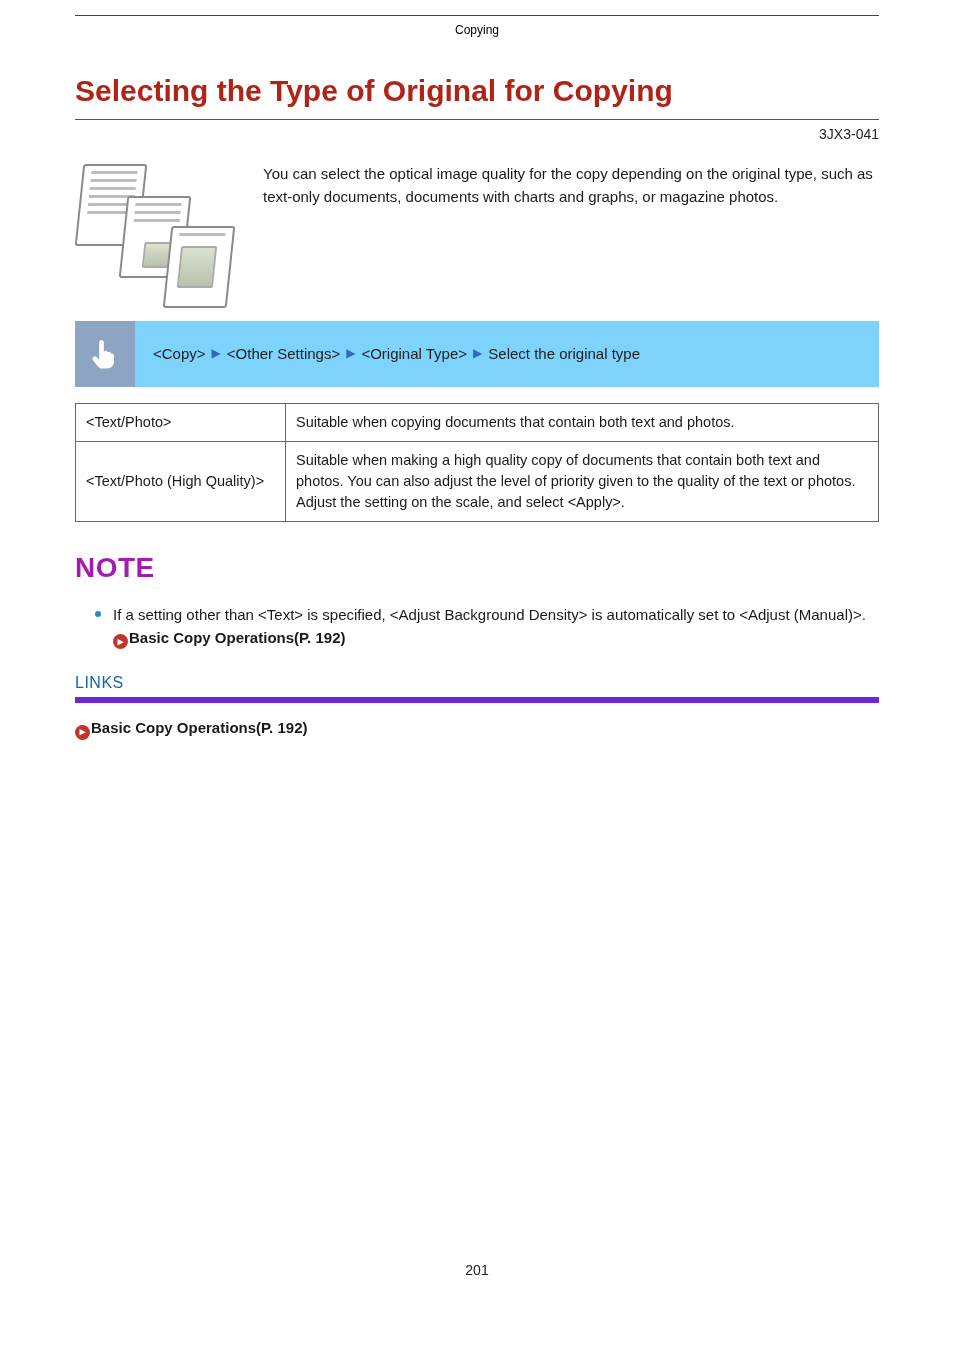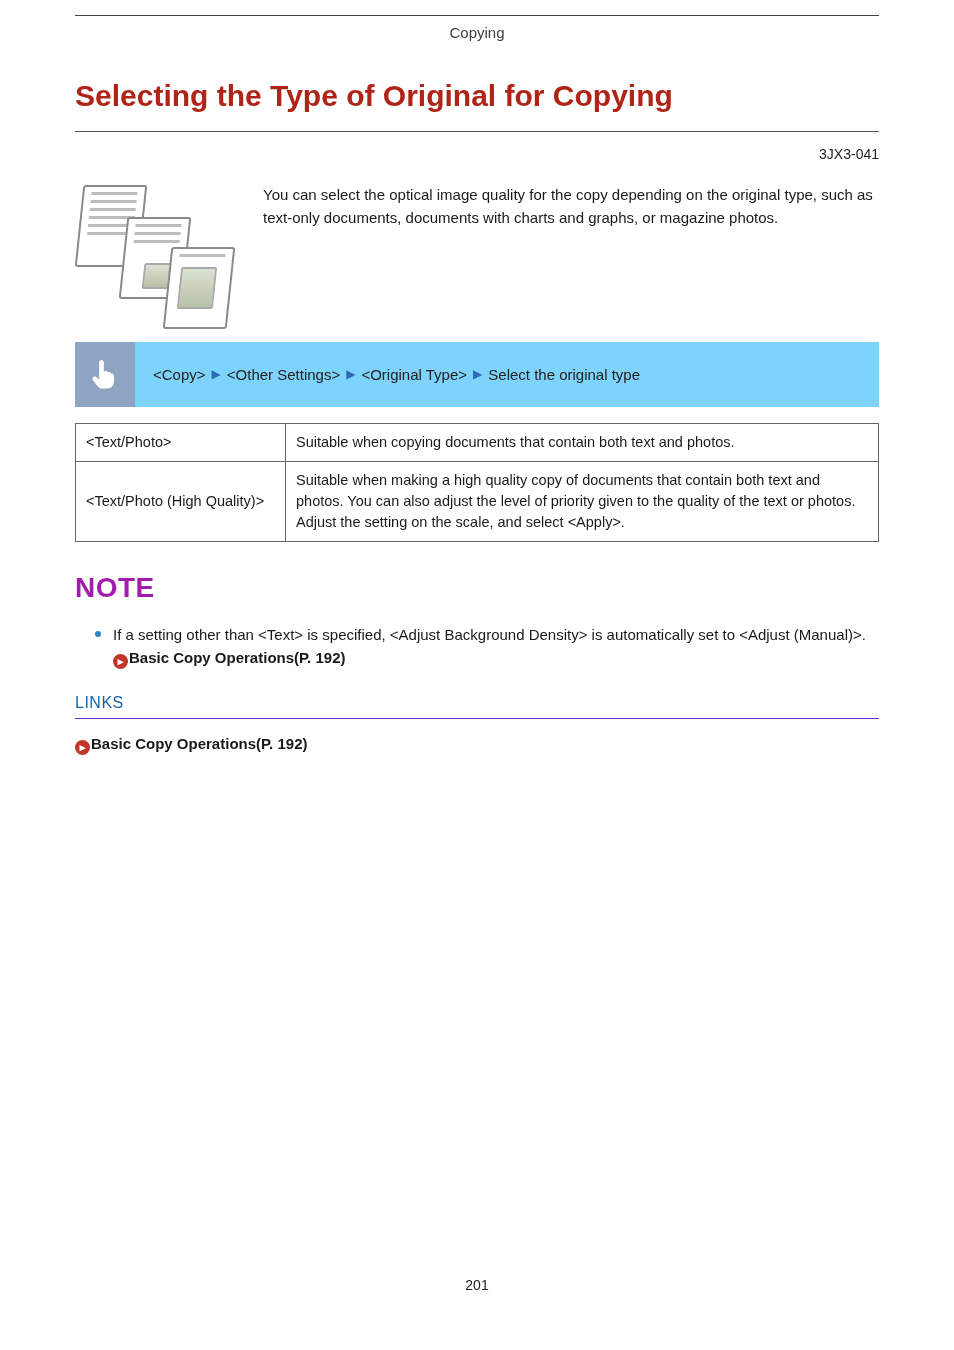--- a/index.html
+++ b/index.html
@@ -11,31 +11,31 @@
     margin: 0 auto;
     font-size: 15px;
     line-height: 1.45;
   }
   .page { padding: 0 75px 40px 75px; }
   .header-bar {
     border-top: 1px solid #444;
     margin-top: 15px;
     padding-top: 6px;
     text-align: center;
-    font-size: 15px;
-    color: #404040;
+    font-size: 12px;
+    color: #000000;
     margin-bottom: 30px;
   }
   .page-title {
     color: #b02418;
     font-size: 30px;
     font-weight: 700;
     border-bottom: 1px solid #555;
-    padding-bottom: 14px;
-    margin-bottom: 12px;
+    padding-bottom: 6px;
+    margin-bottom: 4px;
   }
   .doc-code {
     text-align: right;
     font-size: 14px;
     color: #222;
     margin-bottom: 18px;
   }
   .intro-row { display: flex; gap: 18px; margin-bottom: 28px; }
   .intro-image { flex: 0 0 170px; }
   .intro-text { flex: 1; font-size: 15px; line-height: 1.55; }
@@ -111,21 +111,21 @@
     display: inline-flex; width: 15px; height: 15px; border-radius: 50%;
     background: #c2352a; color: #fff; font-size: 11px;
     align-items: center; justify-content: center; vertical-align: -2px; margin-right: 1px;
   }
   .link-inline { font-weight: 700; color: #1a1a1a; text-decoration: none; }
 
   .links-heading {
     color: #1464a8;
     font-size: 16px;
     letter-spacing: 0.5px;
-    border-bottom: 1px solid #6d28d9;
+    border-bottom: 6px solid #6d28d9;
     padding-bottom: 3px;
     margin-bottom: 14px;
   }
   .links-row { font-size: 15px; }
 
   .page-number {
     text-align: center;
     font-size: 14px;
     color: #222;
     margin-top: 520px;

